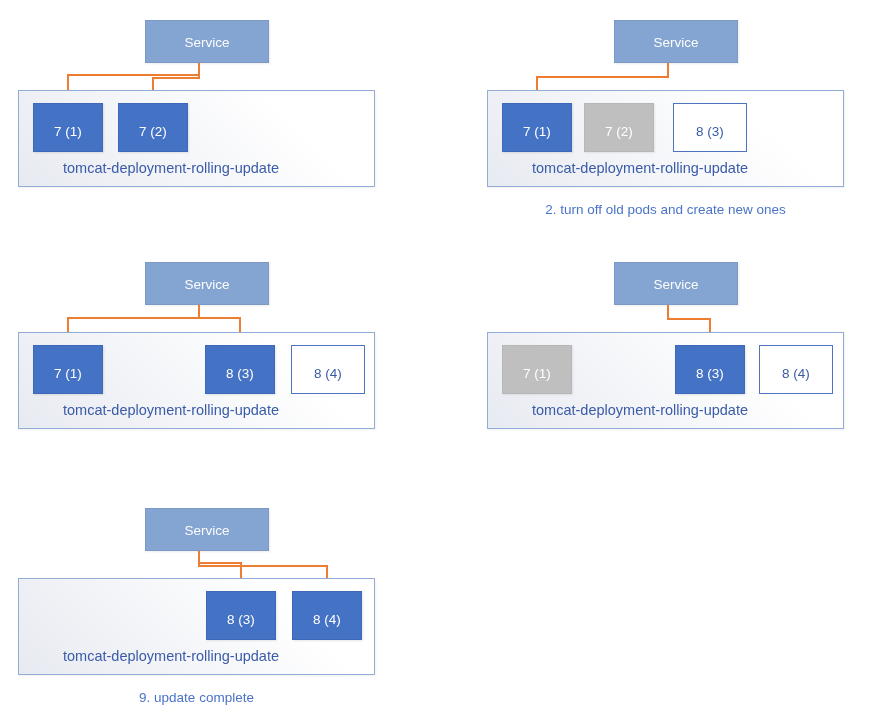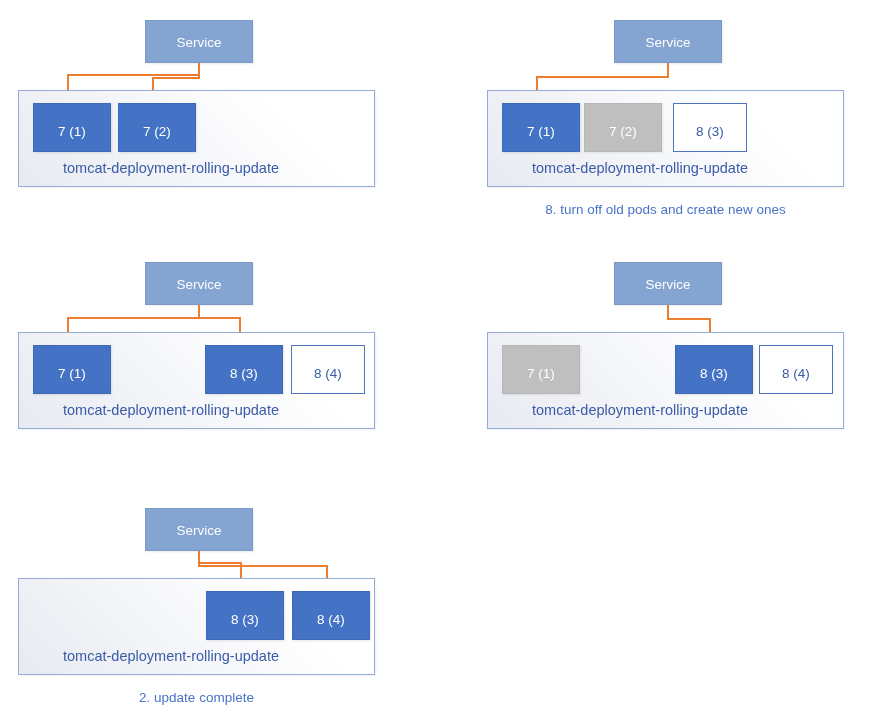--- a/index.html
+++ b/index.html
@@ -9,35 +9,35 @@
     --outline-border:#4E74C0; --outline-text:#3A5BA8;
     --arrow:#ED7D31;
     --deploy-text:#3A5BA8; --caption:#4A73C8;
     --box-border:#93ABD7; --box-grad-a:#E7EAF1; --box-grad-b:#FFFFFF;
   }
   html,body{margin:0;padding:0;background:#FFFFFF;}
   body{font-family:"Liberation Sans", sans-serif;}
   .canvas{position:relative;width:870px;height:718px;background:#fff;overflow:hidden;}
   .panel{position:absolute;width:380px;height:210px;}
   .service{
-    position:absolute;left:127px;top:0;width:108px;height:43px;
+    position:absolute;left:127px;top:0;width:124px;height:43px;
     background:var(--service-fill);border:1px solid var(--service-border);
     box-sizing:border-box;display:flex;align-items:center;justify-content:center;
     color:#FDFDFD;font-size:13.5px;padding-top:2px;
     box-shadow:1px 1px 2px rgba(0,0,0,0.08);
   }
   .arrows{position:absolute;left:0;top:0;width:380px;height:210px;pointer-events:none;}
   .deploy-box{
     position:absolute;left:0;top:70px;width:357px;height:97px;box-sizing:border-box;
     border:1.5px solid var(--box-border);
     background:linear-gradient(45deg, var(--box-grad-a) 0%, var(--box-grad-b) 75%);
     box-shadow:1px 1px 2px rgba(0,0,0,0.06);
   }
   .pod{
-    position:absolute;top:83px;width:78px;height:49px;box-sizing:border-box;
+    position:absolute;top:83px;width:70px;height:49px;box-sizing:border-box;
     display:flex;align-items:center;justify-content:center;
     font-size:13.5px;padding-top:7px;
   }
   .pod[data-state="active"]{
     background:var(--pod-blue);border:1px solid var(--pod-blue-border);color:#FFFFFF;
     box-shadow:1px 1px 2px rgba(0,0,0,0.10);
   }
   .pod[data-state="terminated"]{
     background:var(--pod-gray);border:1px solid var(--pod-gray-border);color:#FFFFFF;
     box-shadow:1px 1px 2px rgba(0,0,0,0.08);
@@ -90,21 +90,21 @@
           <path d="M0,0 L10,0 L5,10 z" fill="var(--arrow)"></path>
         </marker>
       </defs>
       <polyline points="181,43 181,57 50,57 50,77" marker-end="url(#ah2)"></polyline>
     </svg>
     <div class="deploy-box"></div>
     <div class="pod" style="left:15px;" data-state="active">7 (1)</div>
     <div class="pod" style="left:97px;" data-state="terminated">7 (2)</div>
     <div class="pod" style="left:186px;" data-state="new">8 (3)</div>
     <div class="deploy-label">tomcat-deployment-rolling-update</div>
-    <div class="caption">8. turn off old pods and create new ones</div>
+    <div class="caption">2. turn off old pods and create new ones</div>
   </div>
 
   <div class="panel" style="left:18px;top:262px;">
     <div class="service">
       <span>Service</span>
     </div>
     <svg class="arrows" viewBox="0 0 380 210">
       <defs>
         <marker id="ah3" markerUnits="userSpaceOnUse" markerWidth="12" markerHeight="12" refX="5" refY="8" orient="auto-start-reverse" viewBox="0 0 10 10">
           <path d="M0,0 L10,0 L5,10 z" fill="var(--arrow)"></path>
@@ -149,16 +149,16 @@
           <path d="M0,0 L10,0 L5,10 z" fill="var(--arrow)"></path>
         </marker>
       </defs>
       <polyline points="181,43 181,55 223,55 223,77" marker-end="url(#ah5)"></polyline>
       <polyline points="181,43 181,58 309,58 309,77" marker-end="url(#ah5)"></polyline>
     </svg>
     <div class="deploy-box"></div>
     <div class="pod" style="left:188px;" data-state="active">8 (3)</div>
     <div class="pod" style="left:274px;" data-state="active">8 (4)</div>
     <div class="deploy-label">tomcat-deployment-rolling-update</div>
-    <div class="caption">2. update complete</div>
+    <div class="caption">9. update complete</div>
   </div>
 
 </div>
 
 </body></html>

